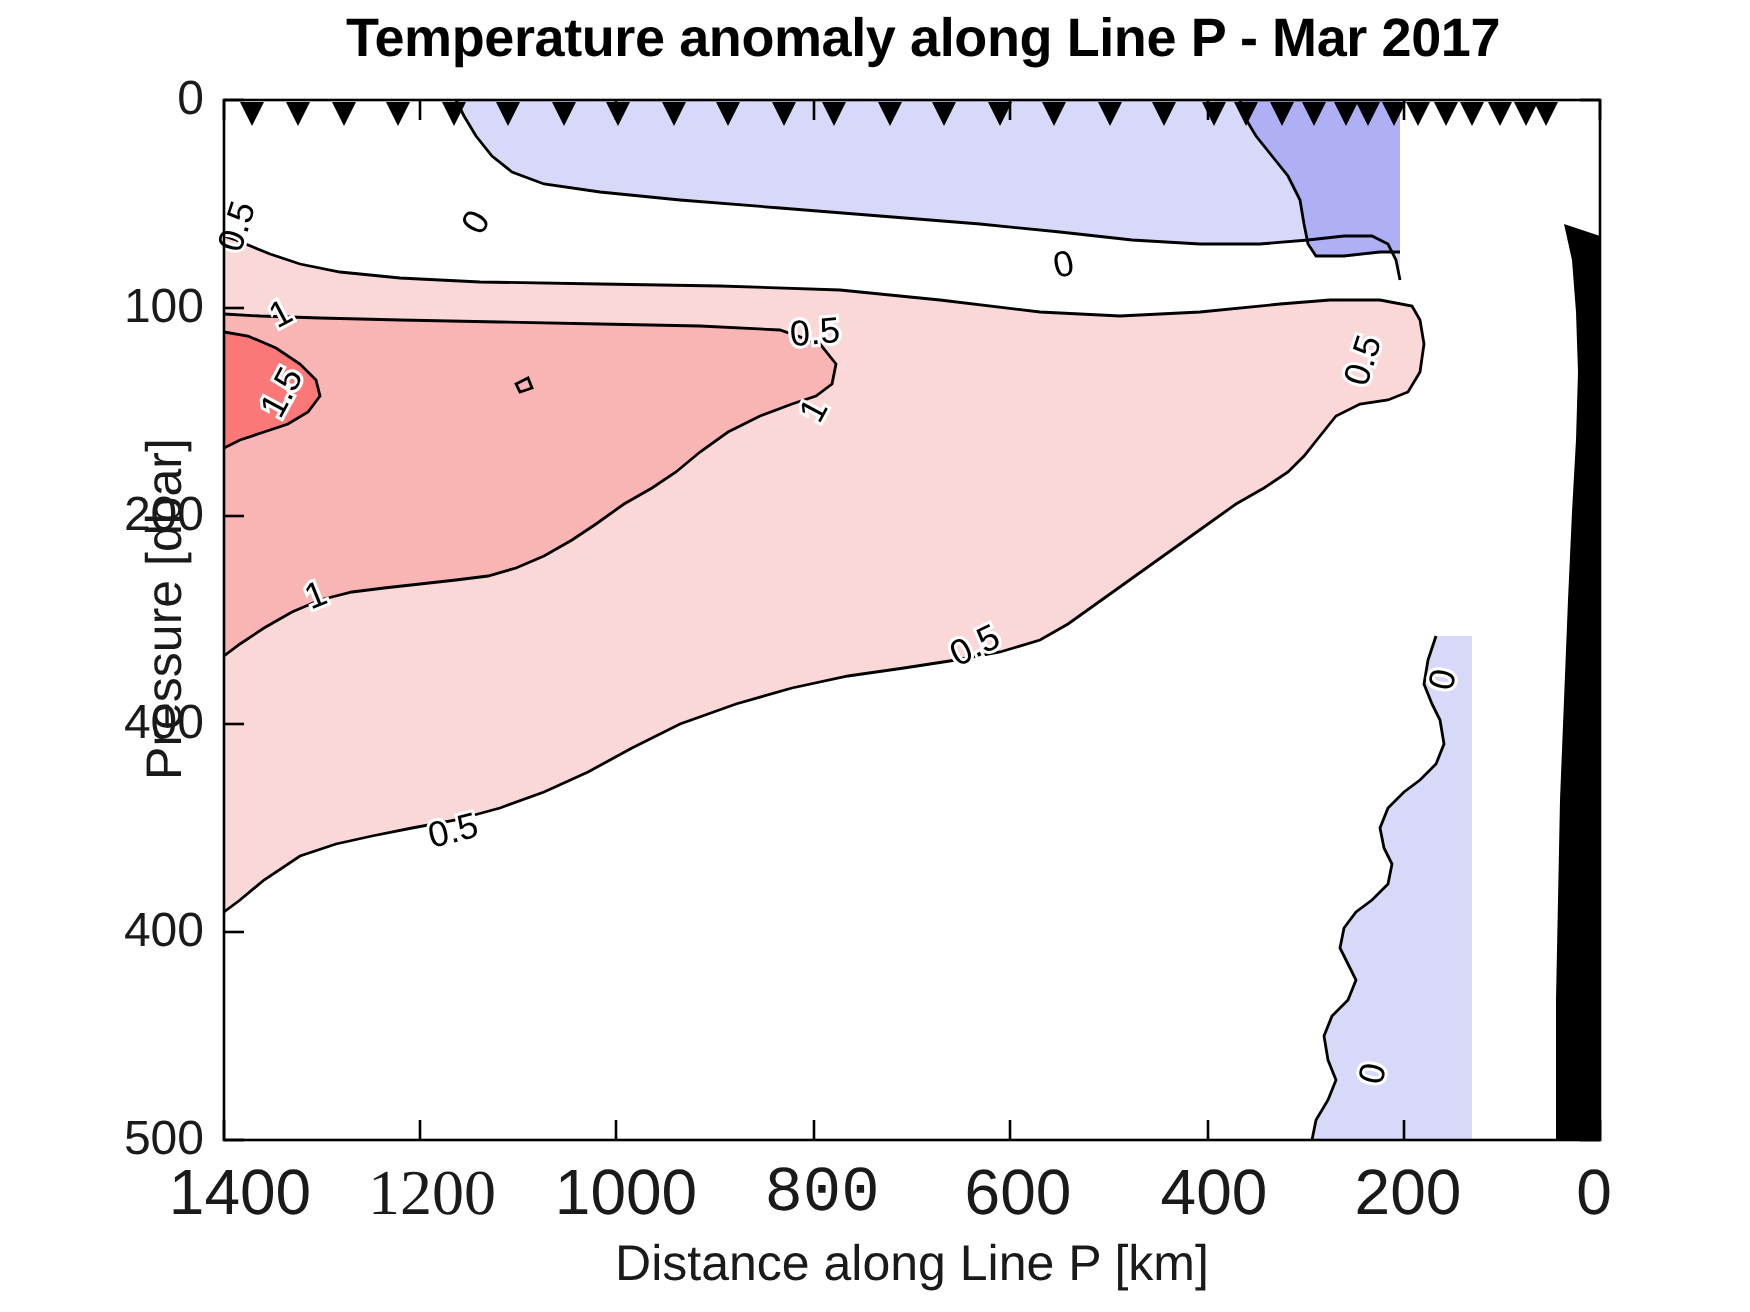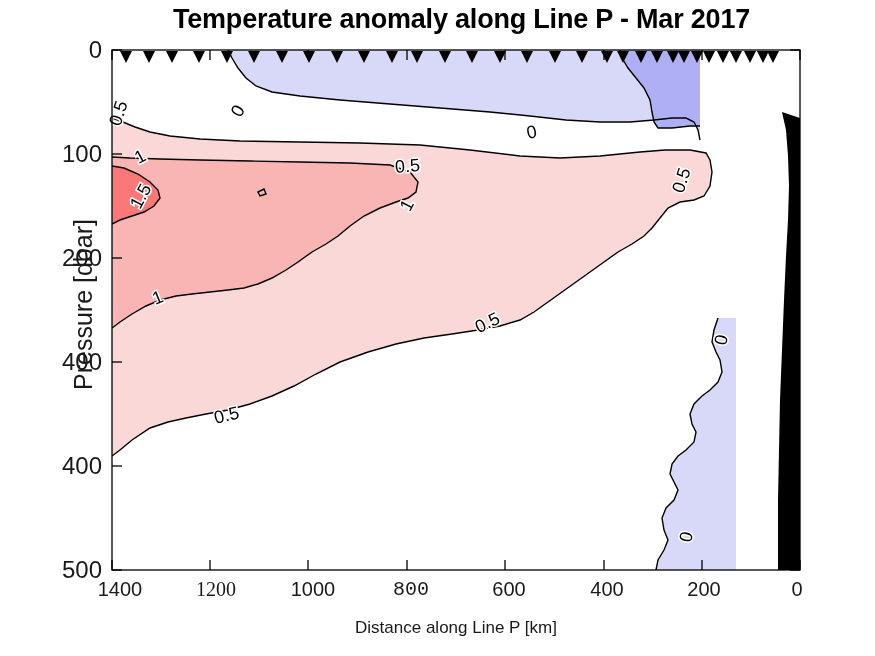--- a/index.html
+++ b/index.html
@@ -34,39 +34,39 @@
     white-space: nowrap;
     font-family: "Liberation Sans", sans-serif;
     margin-left: 24px;
   }
   .xlabel {
     position: absolute;
     left: 112px;
     top: 618px;
     width: 688px;
     text-align: center;
-    font-size: 17px;
+    font-size: 25px;
     color: #1a1a1a;
     font-family: "Liberation Sans", sans-serif;
   }
   .ylabel {
     position: absolute;
     left: -127px;
     top: 290px;
     width: 420px;
     text-align: center;
     font-size: 25px;
     color: #1a1a1a;
     transform: rotate(-90deg);
     transform-origin: center center;
     font-family: "Liberation Sans", sans-serif;
   }
   .tick-label-x {
     position: absolute;
-    font-size: 20px;
+    font-size: 32px;
     color: #1a1a1a;
     transform: translateX(-50%);
     font-family: "Liberation Sans", sans-serif;
   }
   .tick-label-y {
     position: absolute;
     font-size: 24px;
     color: #1a1a1a;
     text-align: right;
     transform: translateY(-50%);

